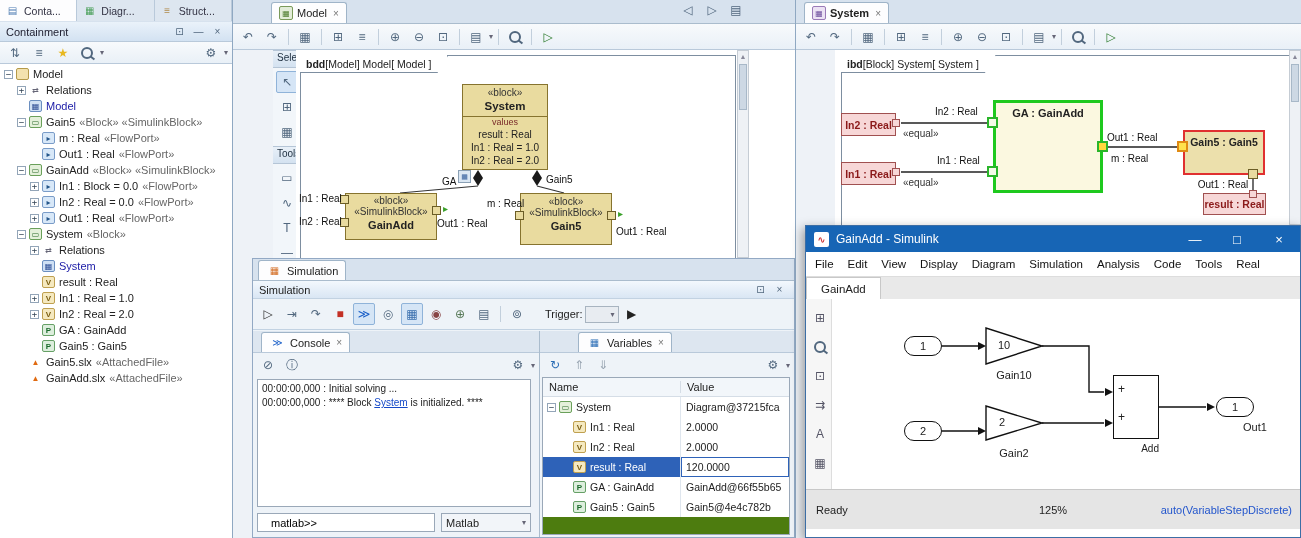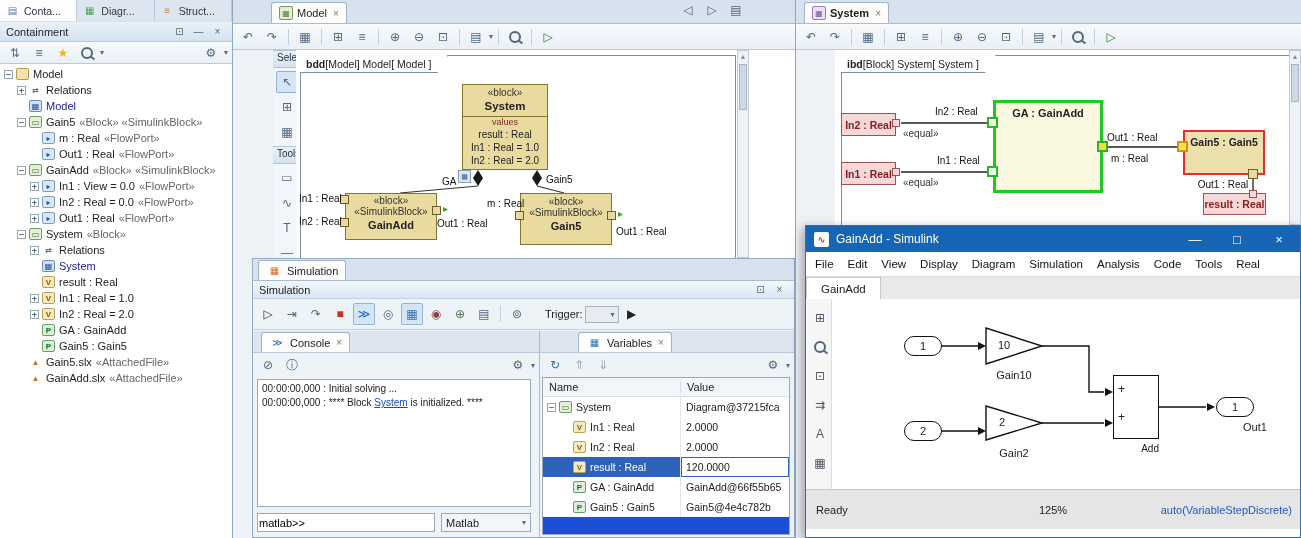--- a/index.html
+++ b/index.html
@@ -136,21 +136,21 @@
       </div>
       <div class="trow" style="padding-left: 17px;">
         <span class="exp">−</span>
         <span class="ti" style="background: rgb(228, 240, 218); border: 1px solid rgb(106, 160, 90); color: rgb(42, 106, 42);">▭</span>
         <span>GainAdd</span>
         <span class="tstereo">«Block» «SimulinkBlock»</span>
       </div>
       <div class="trow" style="padding-left: 30px;">
         <span class="exp">+</span>
         <span class="ti" style="background: rgb(216, 232, 248); border: 1px solid rgb(122, 156, 200); color: rgb(36, 86, 138);">▸</span>
-        <span>In1 : View = 0.0</span>
+        <span>In1 : Block = 0.0</span>
         <span class="tstereo">«FlowPort»</span>
       </div>
       <div class="trow" style="padding-left: 30px;">
         <span class="exp">+</span>
         <span class="ti" style="background: rgb(216, 232, 248); border: 1px solid rgb(122, 156, 200); color: rgb(36, 86, 138);">▸</span>
         <span>In2 : Real = 0.0</span>
         <span class="tstereo">«FlowPort»</span>
       </div>
       <div class="trow" style="padding-left: 30px;">
         <span class="exp">+</span>
@@ -506,21 +506,21 @@
             <span class="hrow">
               <span class="icon">⚙</span>
               <span class="dd">▾</span>
             </span>
           </span>
       </div>
       <div id="console-lines" style="position:absolute;left:4px;right:8px;top:48px;height:128px;background:#fff;border:1px solid #9aa8b8;padding:2px 4px;overflow:hidden;box-sizing:border-box">
           <div class="cline">00:00:00,000 : Initial solving ...</div>
           <div class="cline">00:00:00,000 : **** Block <a class="clink">System</a> is initialized. ****</div>
         </div>
-      <input style="position: absolute; left: 4px; top: 182px; width: 178px; height: 19px; border: 1px solid rgb(154, 168, 184); font-size: 11px; padding: 0px 1px; box-sizing: border-box; font-family: inherit;" value="matlab&gt;&gt;">
+      <input style="position: absolute; left: 4px; top: 182px; width: 178px; height: 19px; border: 1px solid rgb(154, 168, 184); font-size: 11px; padding: 0px 13px; box-sizing: border-box; font-family: inherit;" value="matlab&gt;&gt;">
       <div style="position:absolute;left:188px;top:182px;width:90px;height:19px;border:1px solid #9aa8b8;background:#f2f5f9;display:flex;align-items:center;padding:0 4px;box-sizing:border-box">
         <span>Matlab</span>
         <span class="spacer"></span>
         <span class="dd">▾</span>
       </div>
     </div>
 
     <div style="position:absolute;left:287px;top:72px;bottom:0;right:0">
       <div style="height:22px;background:#dde6f0;border-bottom:1px solid #b9c9da;display:flex;align-items:flex-end;padding-left:38px;box-sizing:border-box">
         <div class="dtab" style="height:20px">
@@ -536,21 +536,21 @@
             <span class="icon" style="color: rgb(153, 165, 178);">⇓</span>
           </span>
         <span class="spacer"></span>
         <span class="hrow">
             <span class="hrow">
               <span class="icon">⚙</span>
               <span class="dd">▾</span>
             </span>
           </span>
       </div>
-      <div style="position:absolute;left:2px;right:4px;top:46px;bottom:2px;border:1px solid #9aa8b8;background:#1d4ed8;overflow:hidden;box-sizing:border-box">
+      <div style="position:absolute;left:2px;right:4px;top:46px;bottom:2px;border:1px solid #9aa8b8;background:#4d7c0f;overflow:hidden;box-sizing:border-box">
         <div style="display:flex;height:18px;background:#f2f6fa;border-bottom:1px solid #d5dde6;align-items:center">
           <div style="width:138px;padding-left:6px;border-right:1px solid #d5dde6;box-sizing:border-box">Name</div>
           <div style="padding-left:6px">Value</div>
         </div>
         <div id="vars-body">
             <div class="vrow">
               <div class="vname" style="padding-left: 4px;">
                 <span class="exp">−</span>
                 <span class="ti" style="background: rgb(228, 240, 218); border: 1px solid rgb(106, 160, 90); color: rgb(42, 106, 42);">▭</span>
                 <span>System</span>

